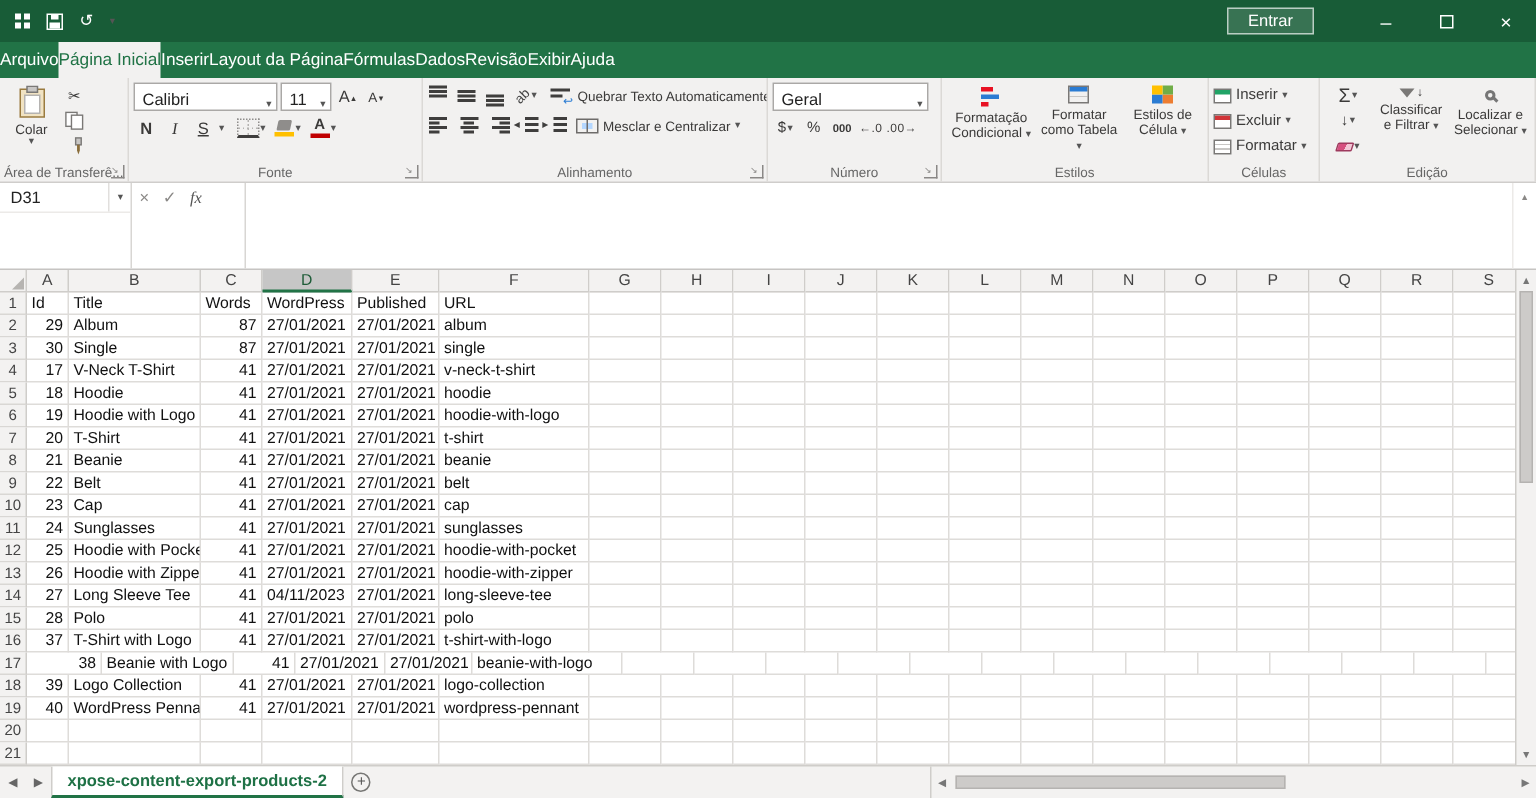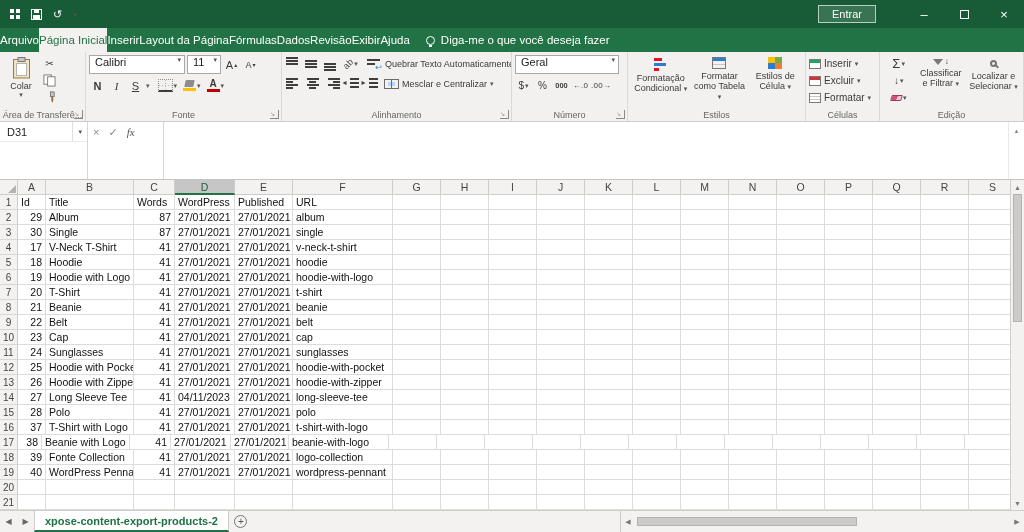--- a/index.html
+++ b/index.html
@@ -32,21 +32,21 @@
   .person::after{content:"";position:absolute;left:0;bottom:-1px;width:10px;height:5px;border-radius:5px 5px 0 0;background:#fff}
 
   
   .ribbon{height:70px;background:#f2f1f0;border-bottom:1px solid #cfcdcb;display:flex;font-size:10px;color:#3b3a39}
   .rgroup{position:relative;border-right:1px solid #dbd9d6;padding:3px 3px 14px;display:flex;flex-direction:column;flex:none;overflow:hidden}
   .rgroup-label{position:absolute;bottom:1px;left:0;right:0;text-align:center;font-size:9px;color:#666;white-space:nowrap;overflow:hidden}
   .launcher{position:absolute;right:2px;bottom:2px;width:9px;height:9px;border-right:1px solid #8a8886;border-bottom:1px solid #8a8886;font-size:6px;color:#8a8886;line-height:8px;text-align:left}
   .rrow{display:flex;align-items:center;gap:2px}
   .caret{font-size:7px;color:#555;line-height:1}
   .sbtn{min-width:17px;height:17px;display:flex;align-items:center;justify-content:center;gap:1px;color:#3b3a39;cursor:default}
-  .combo{background:#fff;border:1px solid #aaa8a6;height:19px;display:flex;align-items:flex-start;font-size:11px;color:#222;padding:0 3px 0 5px;cursor:default}
+  .combo{background:#fff;border:1px solid #aaa8a6;height:19px;display:flex;align-items:flex-end;font-size:11px;color:#222;padding:0 3px 0 5px;cursor:default}
   .combo .caret{margin-left:auto;padding-left:4px}
   .bigbtn{display:flex;flex-direction:column;align-items:center;text-align:center;padding:2px 2px 0;cursor:default}
   .bigbtn .bl{font-size:9px;line-height:10px;margin-top:2px}
   .txtbtn{display:flex;align-items:center;gap:3px;white-space:nowrap;cursor:default}
 
   
   .paste-big{width:36px;height:52px;justify-content:flex-start}
   
   .bold-g{font-weight:bold;font-size:11px}
   .italic-g{font-style:italic;font-family:"Liberation Serif",serif;font-size:11px}
@@ -162,24 +162,20 @@
       <div class="rtab">Arquivo</div>
       <div class="rtab active">Página Inicial</div>
       <div class="rtab">Inserir</div>
       <div class="rtab">Layout da Página</div>
       <div class="rtab">Fórmulas</div>
       <div class="rtab">Dados</div>
       <div class="rtab">Revisão</div>
       <div class="rtab">Exibir</div>
       <div class="rtab">Ajuda</div>
     </div>
-  <div class="tellme">
-    <span class="bulb"></span>
-    <span>Diga-me o que você deseja fazer</span>
-  </div>
 </div>
 
 <div class="ribbon">
 
   <div class="rgroup" style="width:86px">
     <div class="rrow" style="align-items:flex-start">
       <div class="bigbtn paste-big">
         <svg width="19" height="22" viewBox="0 0 19 22">
           <rect x="1.5" y="2.5" width="16" height="18.5" fill="#f1e3c3" stroke="#9a7b3f"></rect>
           <rect x="6" y="0.5" width="7" height="4" fill="#c8c6c4" stroke="#7a7876"></rect>
@@ -793,21 +789,21 @@
           <div class="g-cell" style="width: 48px;"></div>
           <div class="g-cell" style="width: 48px;"></div>
           <div class="g-cell" style="width: 48px;"></div>
           <div class="g-cell" style="width: 48px;"></div>
           <div class="g-cell" style="width: 48px;"></div>
           <div class="g-cell" style="width: 48px;"></div>
           <div class="g-cell" style="width: 48px;"></div>
         </div>
         <div class="g-row">
           <div class="row-h">17</div>
-          <div class="g-cell num" style="width: 24px;">38</div>
+          <div class="g-cell num" style="width: 50px;">38</div>
           <div class="g-cell" style="width: 88px;">Beanie with Logo</div>
           <div class="g-cell num" style="width: 41px;">41</div>
           <div class="g-cell" style="width: 60px;">27/01/2021</div>
           <div class="g-cell" style="width: 58px;">27/01/2021</div>
           <div class="g-cell" style="width: 100px;">beanie-with-logo</div>
           <div class="g-cell" style="width: 48px;"></div>
           <div class="g-cell" style="width: 48px;"></div>
           <div class="g-cell" style="width: 48px;"></div>
           <div class="g-cell" style="width: 48px;"></div>
           <div class="g-cell" style="width: 48px;"></div>
@@ -816,21 +812,21 @@
           <div class="g-cell" style="width: 48px;"></div>
           <div class="g-cell" style="width: 48px;"></div>
           <div class="g-cell" style="width: 48px;"></div>
           <div class="g-cell" style="width: 48px;"></div>
           <div class="g-cell" style="width: 48px;"></div>
           <div class="g-cell" style="width: 48px;"></div>
         </div>
         <div class="g-row">
           <div class="row-h">18</div>
           <div class="g-cell num" style="width: 28px;">39</div>
-          <div class="g-cell" style="width: 88px;">Fonte Collection</div>
+          <div class="g-cell" style="width: 88px;">Logo Collection</div>
           <div class="g-cell num" style="width: 41px;">41</div>
           <div class="g-cell" style="width: 60px;">27/01/2021</div>
           <div class="g-cell" style="width: 58px;">27/01/2021</div>
           <div class="g-cell" style="width: 100px;">logo-collection</div>
           <div class="g-cell" style="width: 48px;"></div>
           <div class="g-cell" style="width: 48px;"></div>
           <div class="g-cell" style="width: 48px;"></div>
           <div class="g-cell" style="width: 48px;"></div>
           <div class="g-cell" style="width: 48px;"></div>
           <div class="g-cell" style="width: 48px;"></div>

